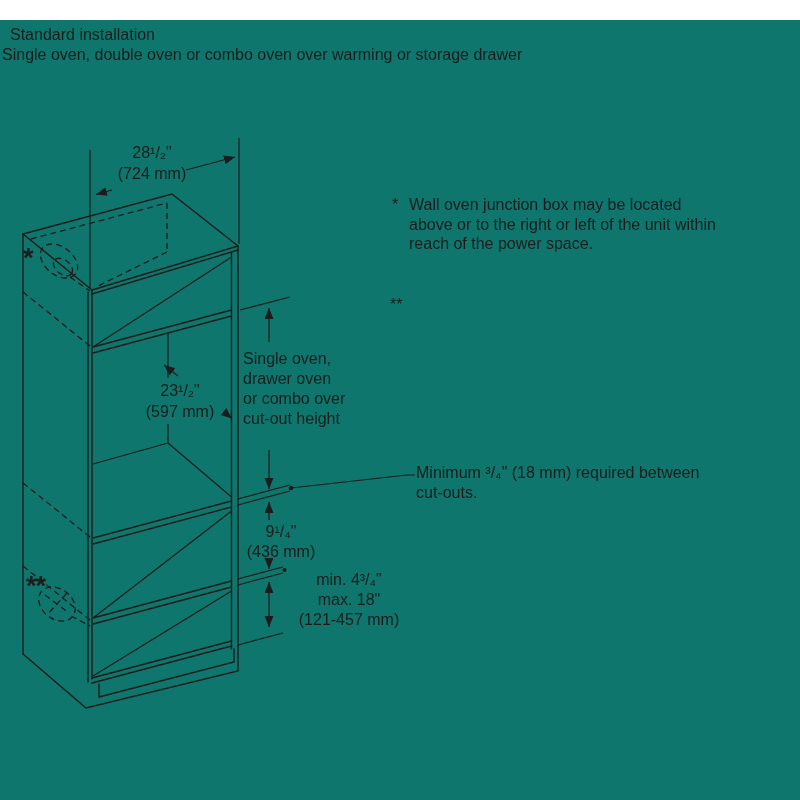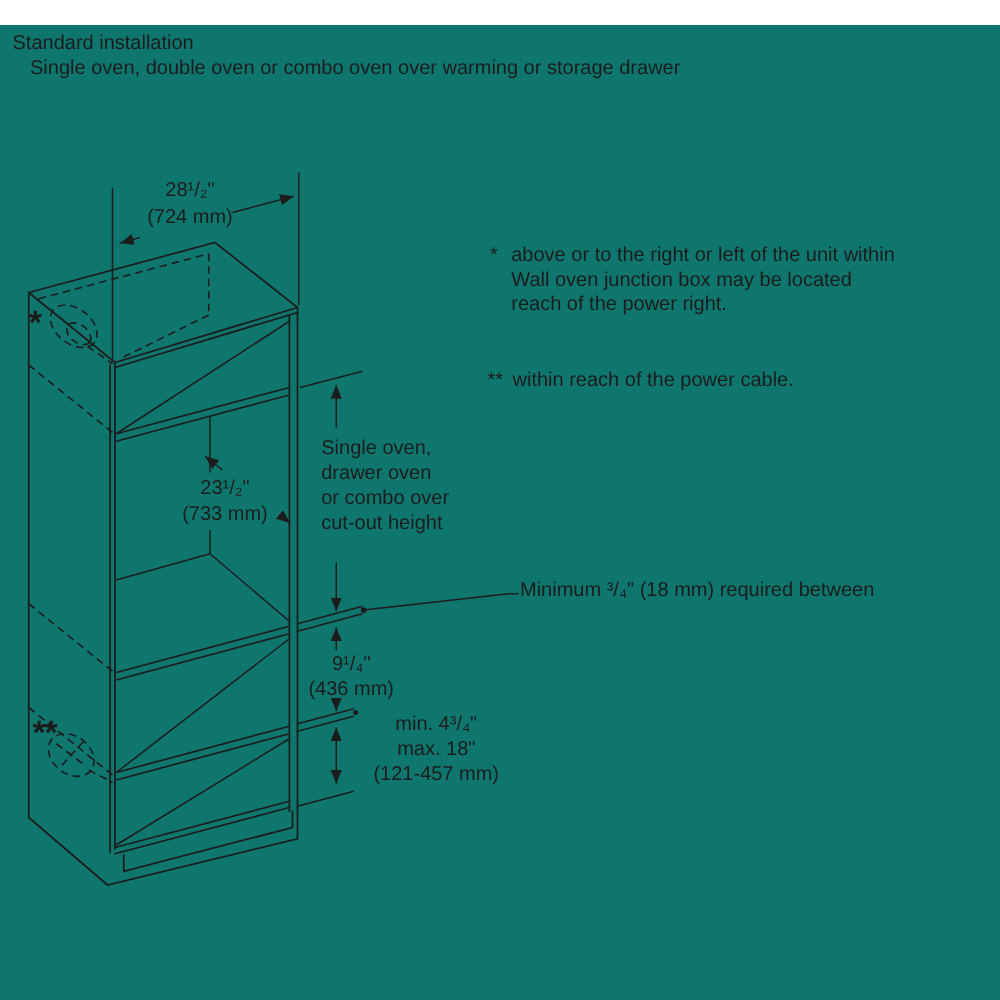--- a/index.html
+++ b/index.html
@@ -86,67 +86,67 @@
       <path d="M269,541 L269,549" marker-end="url(#ah)"></path>
       <path d="M269,584 L269,562" marker-end="url(#ah)"></path>
       <path d="M269,584 L269,607" marker-end="url(#ah)"></path>
       <path d="M178,356 L164,345" marker-end="url(#ah)"></path>
       <path d="M224,392 L232,398.5" marker-end="url(#ah)"></path>
       <path d="M291,468 L407,455 L415,455"></path>
     </g>
   </svg>
 
   <div class="t hdr" style="left:10px;top:5px;">Standard installation</div>
-  <div class="t hdr" style="left:24px;top:25px;text-align:center;">Single oven, double oven or combo oven over warming or storage drawer</div>
+  <div class="t hdr" style="left:2px;top:25px;text-align:center;">Single oven, double oven or combo oven over warming or storage drawer</div>
 
   <div class="t ast" style="left:23px;top:228px;">*</div>
   <div class="t ast" style="left:26px;top:556px;">**</div>
 
   <div class="t center dimtxt" style="left:96px;top:122px;width:112px;">
     <div>28¹/₂"</div>
     <div>(724 mm)</div>
   </div>
 
   <div class="t center dimtxt" style="left:130px;top:360px;width:100px;">
     <div>23¹/₂"</div>
-    <div>(733 mm)</div>
+    <div>(597 mm)</div>
   </div>
 
-  <div class="t" style="left:257px;top:329px;line-height:20px;">
+  <div class="t" style="left:243px;top:329px;line-height:20px;">
     <div>Single oven,</div>
     <div>drawer oven</div>
     <div>or combo over</div>
     <div>cut-out height</div>
   </div>
 
   <div class="t center" style="left:234px;top:502px;width:94px;">
     <div>9¹/₄"</div>
     <div>(436 mm)</div>
   </div>
 
   <div class="t center" style="left:290px;top:550px;width:118px;">
     <div>min. 4³/₄"</div>
     <div>max. 18"</div>
     <div>(121-457 mm)</div>
   </div>
 
   <div class="t note" style="left:392px;top:175px;">
     <span class="mk" style="width:17px;">*</span>
     <div>
+      <div>Wall oven junction box may be located</div>
       <div>above or to the right or left of the unit within</div>
-      <div>Wall oven junction box may be located</div>
-      <div>reach of the power right.</div>
+      <div>reach of the power space.</div>
     </div>
   </div>
 
   <div class="t note" style="left:390px;top:275px;">
     <span class="mk" style="width:20px;">**</span>
     <div>
-      <div>within reach of the power cable.</div>
     </div>
   </div>
 
   <div class="t" style="left:416px;top:443px;line-height:20px;">
     <div>Minimum ³/₄" (18 mm) required between</div>
+    <div>cut-outs.</div>
   </div>
 
 
 </div>
 
 </body></html>

